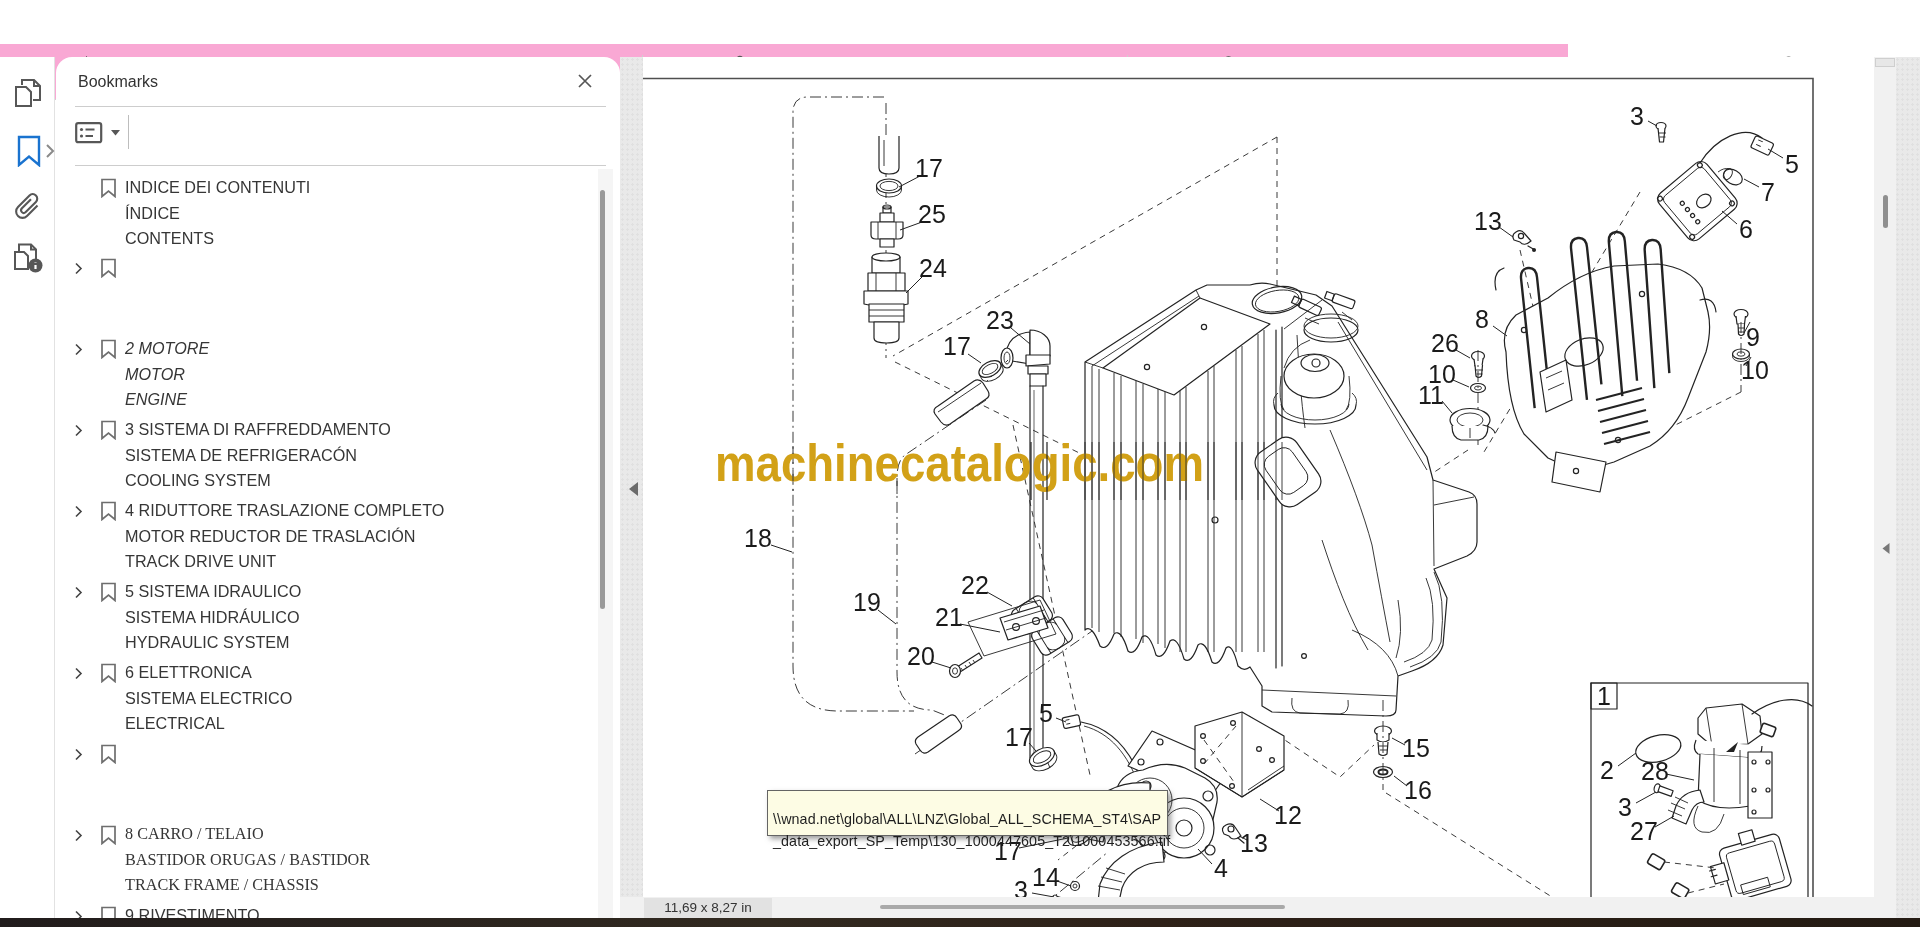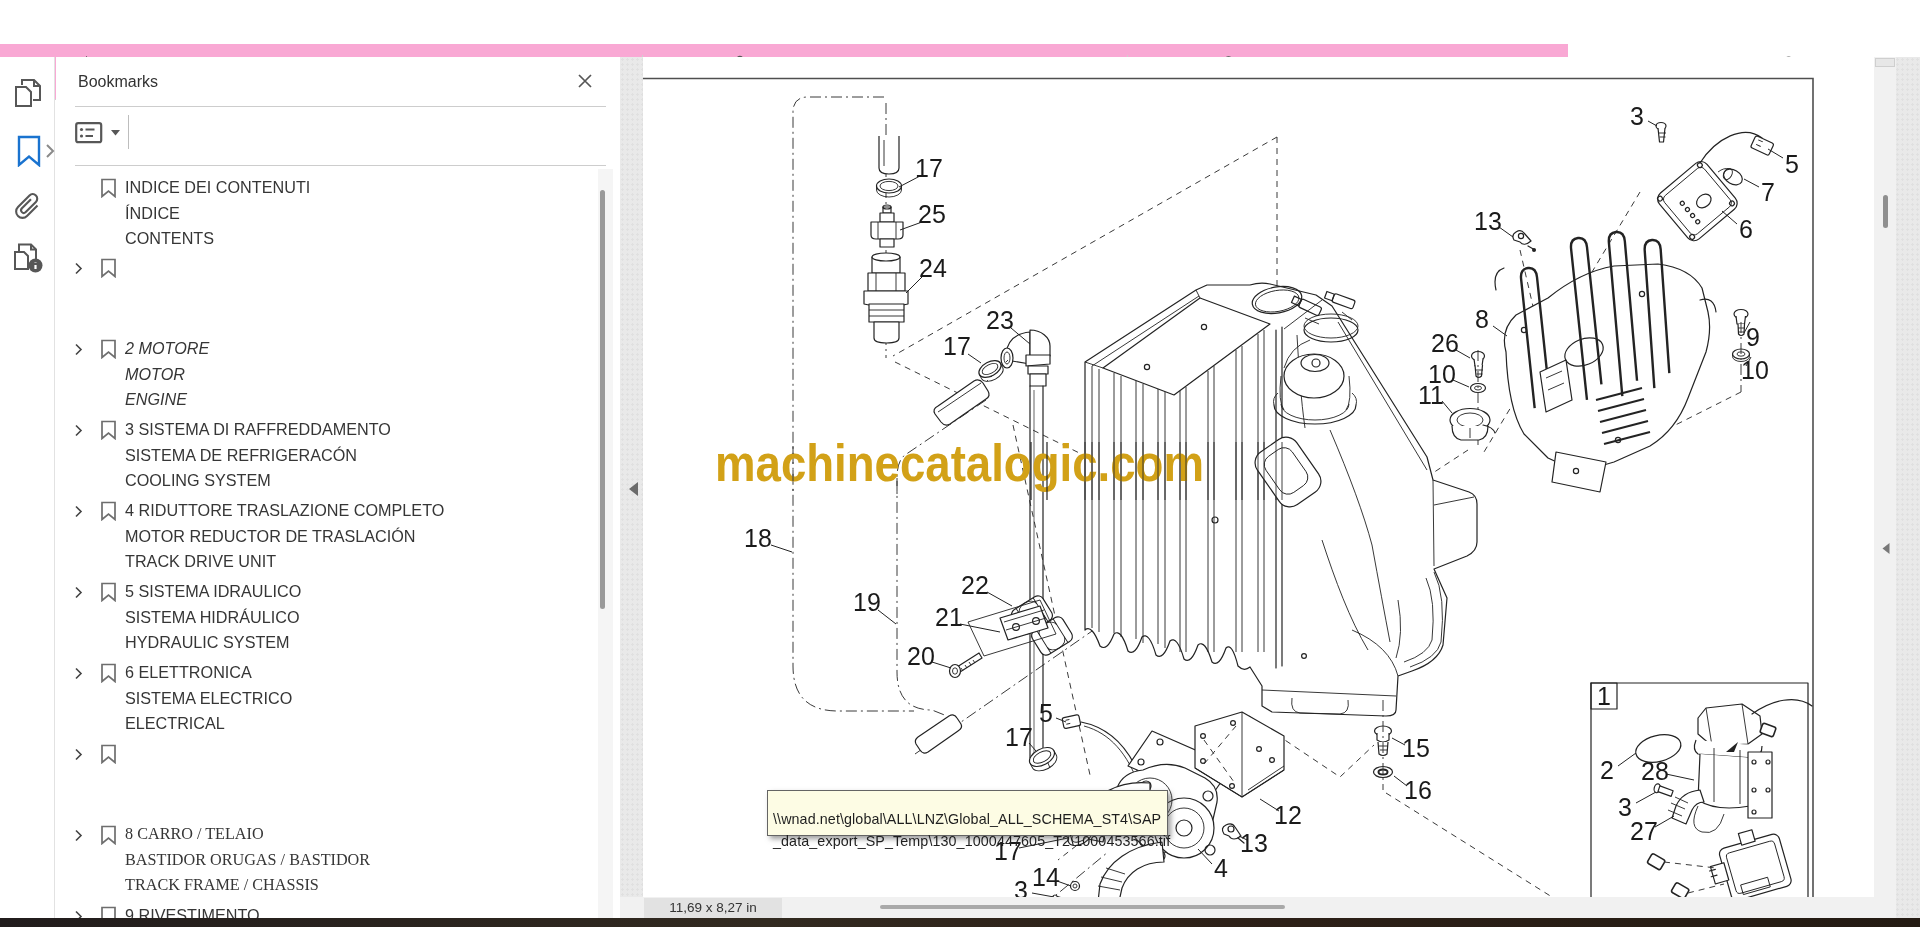--- a/index.html
+++ b/index.html
@@ -2,21 +2,21 @@
 <html><head><meta charset="utf-8">
 <style>
 html,body{margin:0;padding:0;width:1920px;height:927px;overflow:hidden;background:#fff;
 font-family:"Liberation Sans",sans-serif;}
 *{box-sizing:border-box;}
 .abs{position:absolute;}
 #toolbar{position:absolute;left:0;top:0;width:1568px;height:56px;background:#f9a8d4;border-bottom:1px solid #d1d1d1;margin-top:44px;}
 .tico{position:absolute;top:12px;}
 .sep{position:absolute;top:11px;width:1px;height:34px;background:#cfcfcf;}
 #iconstrip{position:absolute;left:0;top:57px;width:55px;height:861px;background:#fff;border-right:1px solid #e2e2e2;}
-#panel{position:absolute;left:56px;top:57px;width:564px;height:861px;background:#fff;}
+#panel{position:absolute;left:56px;top:57px;width:564px;height:861px;background:#fff;border-radius:16px;}
 #docarea{position:absolute;left:620px;top:57px;width:1300px;height:861px;background:#e9e9e9;background-image:radial-gradient(#e0e0e0 1px,transparent 1.2px);background-size:5px 5px;}
 #page{position:absolute;left:23px;top:0;width:1231px;height:840px;background:#fff;}
 #taskbar{position:absolute;left:0;top:918px;width:1920px;height:9px;background:linear-gradient(90deg,#211c1c 0%,#322a20 40%,#2e2118 60%,#241b13 100%);}
 .num{font-size:15px;color:#333;}
 .bmtxt{font-size:16.2px;line-height:25.3px;color:#363636;letter-spacing:0;white-space:nowrap;}
 </style></head>
 <body>
 <div id="toolbar">
 <svg class="tico" style="left:17px" width="29" height="29" viewBox="0 0 29 29" fill="none" stroke="#bcbcbc" stroke-width="1.6">
       <path d="M3,3.8 h17 l6,6 v15.4 h-23 z"></path>
@@ -655,16 +655,16 @@
       <path d="M11,1 L2,8 L11,15 Z" fill="#6b6b6b"></path>
     </svg>
 <div class="abs" style="left:1254px;top:0;width:22px;height:840px;background:#f1f1f1"></div>
 <div class="abs" style="left:1255px;top:1px;width:20px;height:9px;background:#e7e7e7;border:1px solid #cfcfcf"></div>
 <div class="abs" style="left:1263px;top:138px;width:5px;height:33px;background:#8f8f8f;border-radius:3px"></div>
 <svg class="abs" style="left:1261px;top:485px" width="10" height="13" viewBox="0 0 10 13">
       <path d="M8.5,1 L1.5,6.5 L8.5,12 Z" fill="#787878"></path>
     </svg>
 <div class="abs" style="left:0px;top:840px;width:1276px;height:21px;background:#f1f1f1"></div>
 <div class="abs" style="left:260px;top:848px;width:405px;height:4px;background:#a9a9a9;border-radius:2px"></div>
-<div class="abs" style="left:24px;top:841px;width:138px;height:20px;background:#e2e2e2;color:#333;font-size:13.5px;text-align:center;line-height:20px;">11,69 x 8,27 in</div>
+<div class="abs" style="left:24px;top:841px;width:128px;height:20px;background:#e2e2e2;color:#333;font-size:13.5px;text-align:center;line-height:20px;">11,69 x 8,27 in</div>
 <div id="tooltip" class="abs" style="left:147px;top:733px;width:401px;height:46px;background:#fdfce4;border:1px solid #646464;box-shadow:3px 3px 5px rgba(80,80,80,.55);font-size:14.3px;line-height:22px;color:#1e1e1e;padding:17px 5px;letter-spacing:0.1px;white-space:nowrap;">\\wnad.net\global\ALL\LNZ\Global_ALL_SCHEMA_ST4\SAP<br>_data_export_SP_Temp\130_1000447605_T2\1000453566.tif</div>
 </div>
 <div id="taskbar"></div>
 
 </body></html>

